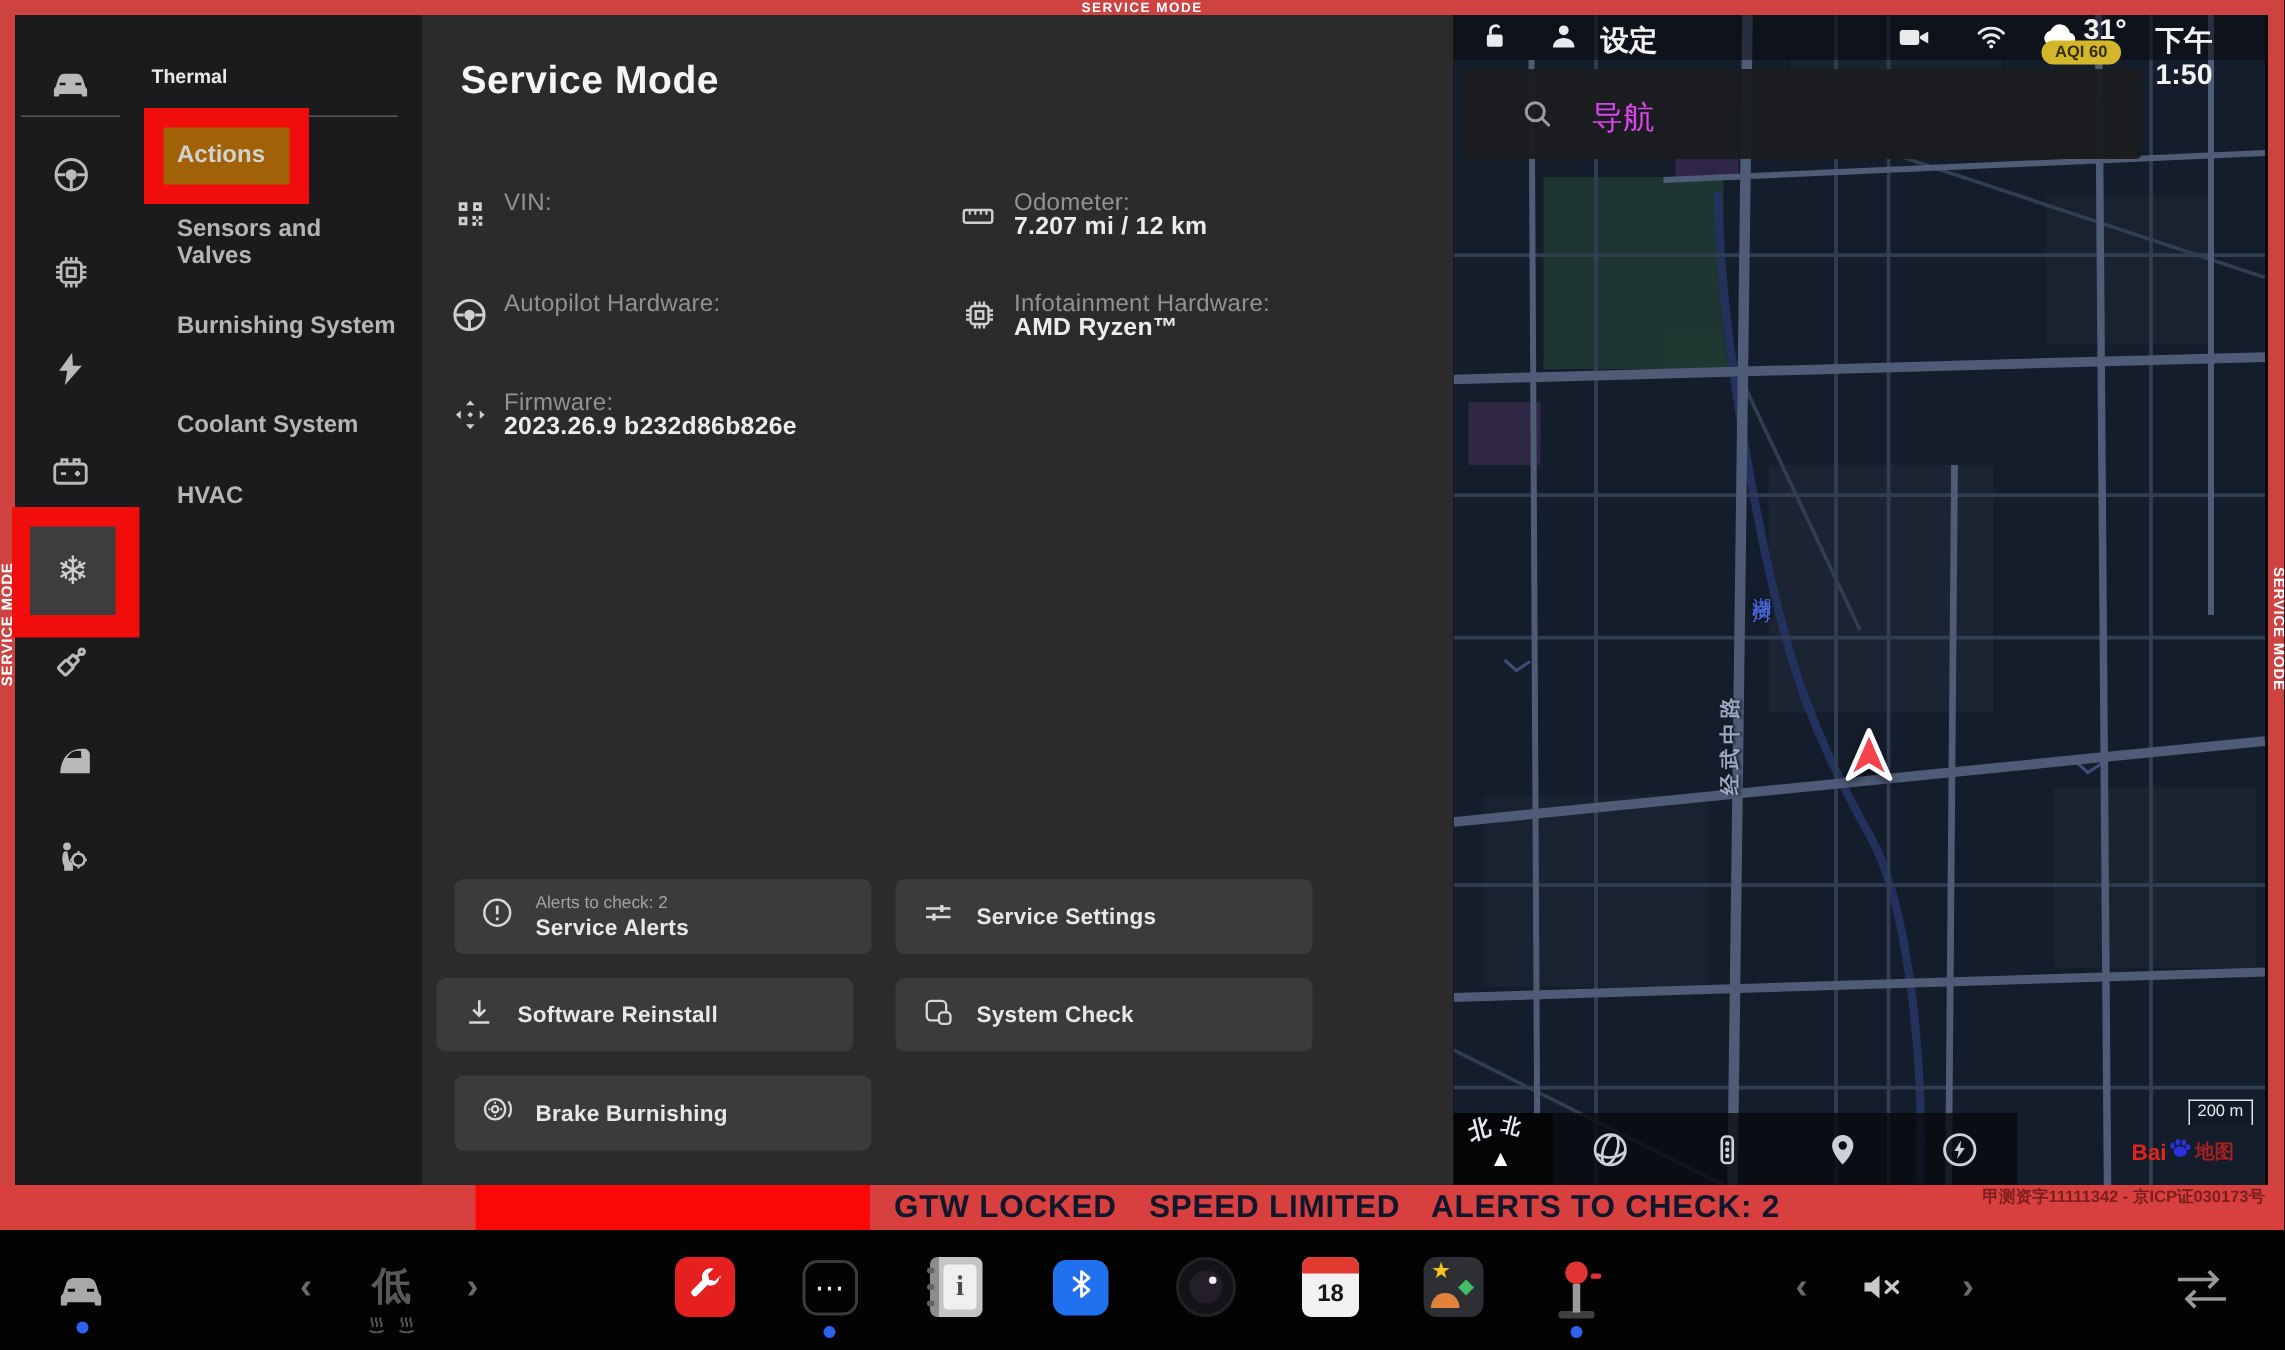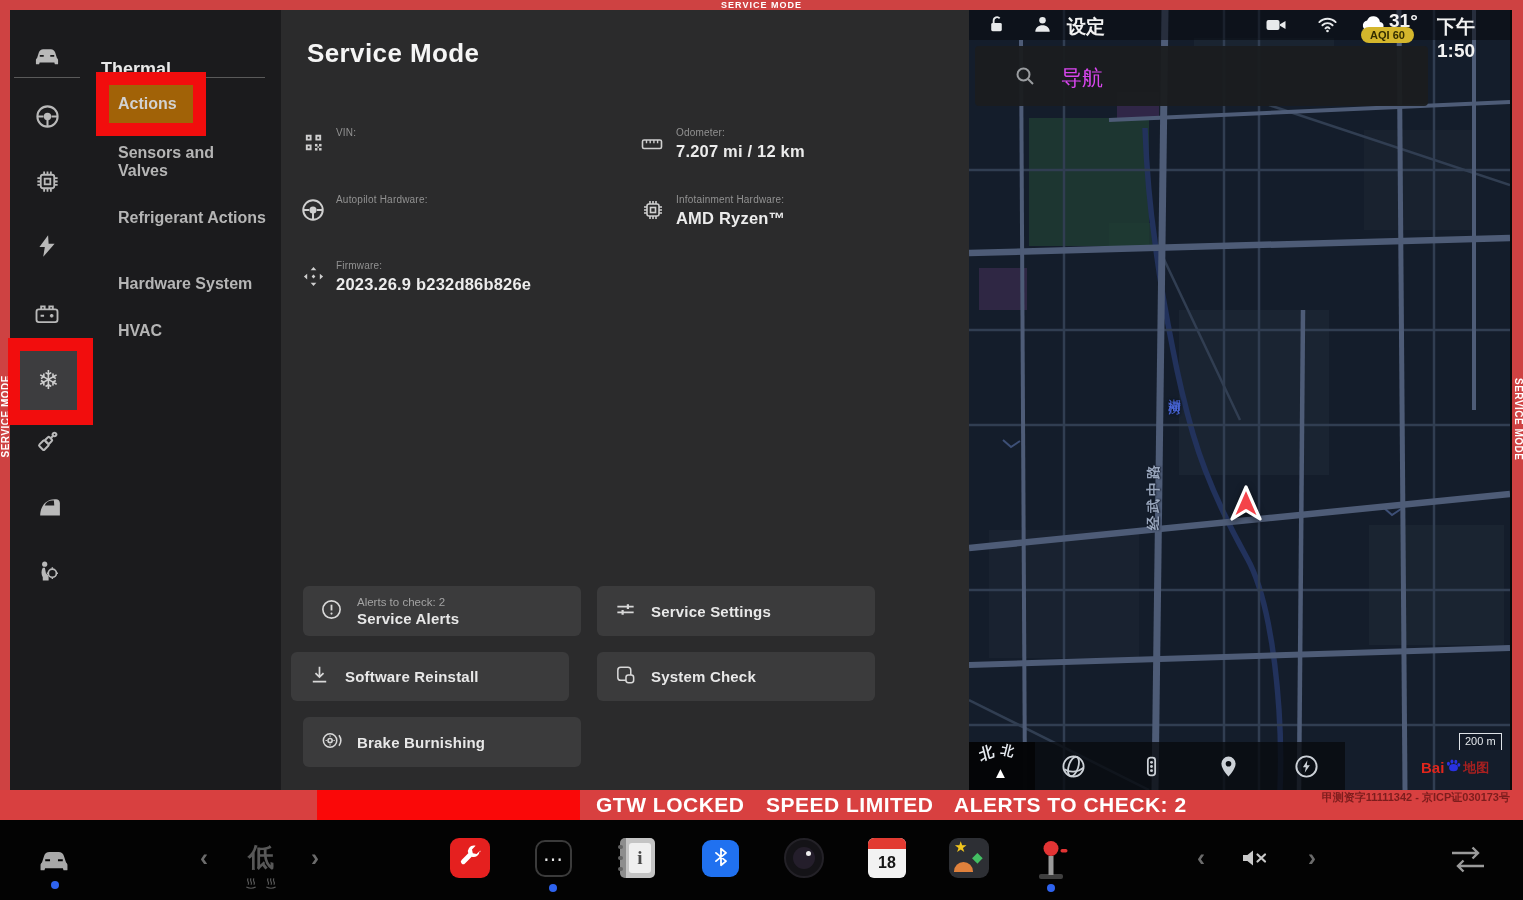--- a/index.html
+++ b/index.html
@@ -17,32 +17,32 @@
   .strip{background:var(--frame-red);color:#fff}
   .strip-left{left:0;top:10px;width:10px;height:780px}
   .strip-right{left:1512px;top:10px;width:11px;height:780px}
   .vtext{position:absolute;font-size:10px;font-weight:bold;letter-spacing:.5px;white-space:nowrap}
   .vtext-l{left:0;top:365px;writing-mode:vertical-rl;transform:rotate(180deg)}
   .vtext-r{left:1px;top:368px;writing-mode:vertical-rl}
   
   .sidebar{left:10px;top:10px;width:271px;height:780px;background:var(--side-bg)}
   .rail-item{position:absolute;left:0;width:74px;display:flex;justify-content:center;color:#b9b9b9}
   .divider{position:absolute;height:1px;background:#5a5a5a}
-  .menu-head{position:absolute;left:91px;top:49px;color:#e9e9e9;font-size:18px;font-weight:bold}
+  .menu-head{position:absolute;left:91px;top:33px;color:#e9e9e9;font-size:13px;font-weight:bold}
   .menu-item{position:absolute;left:108px;color:var(--item);font-size:16px;font-weight:bold;line-height:18px;width:150px;cursor:pointer}
   .redbox{position:absolute;background:var(--hi-red)}
   .redbox-inner{position:absolute;left:13px;top:13px;right:13px;bottom:13px;background:#a16207;display:flex;align-items:center}
   .snow-tile{position:absolute;left:12px;top:13px;width:57px;height:59px;background:#3d3d3f;display:flex;align-items:center;justify-content:center;color:#cfcfcf;font-size:26px}
   .exit-row{position:absolute;left:26px;top:725px;display:flex;align-items:center;gap:22px;color:#e23c3c;cursor:pointer}
   .exit-label{font-size:17px;font-weight:bold;letter-spacing:.3px}
   
   .main{left:281px;top:10px;width:688px;height:780px;background:var(--main-bg)}
   .main-title{position:absolute;left:26px;top:28px;color:#f5f5f5;font-size:26px;font-weight:bold;letter-spacing:.4px}
   .info-ico{position:absolute;color:#cfcfcf}
-  .info-label{position:absolute;color:var(--dim);font-size:10px;letter-spacing:.2px}
+  .info-label{position:absolute;color:var(--dim);font-size:16px;letter-spacing:.2px}
   .info-value{position:absolute;color:var(--ink);font-size:16.5px;font-weight:bold;letter-spacing:.2px}
   .btn{position:absolute;width:278px;background:var(--tile);border-radius:6px;display:flex;align-items:center;
        padding-left:17px;gap:14px;color:#e8e8e8;cursor:pointer}
   .btn .lab{font-size:15px;font-weight:bold;letter-spacing:.2px}
   .btn .sub{font-size:11.5px;font-weight:normal;color:#a3a3a3;margin-bottom:2px}
   .btn svg{flex:0 0 auto;color:#d8d8d8}
   
   .map{left:969px;top:10px;width:541px;height:780px;background:var(--map-bg);overflow:hidden}
   .map svg.canvas{position:absolute;left:0;top:0}
   .river-label{position:absolute;left:196px;top:378px;writing-mode:vertical-rl;color:#4a67da;font-size:13px;letter-spacing:2px;text-shadow:0 0 3px #0b1220}
@@ -62,21 +62,21 @@
   .compass .tri{position:absolute;left:24px;top:22px;font-size:15px;color:#fff}
   .mc-ico{flex:1;display:flex;justify-content:center;color:#ccd1d7}
   .scale{position:absolute;left:490px;top:723px;color:#e3e6ea;font-size:11px;padding:1px 5px 3px;
      border-top:1.5px solid #dfe3e8;border-left:1.5px solid #dfe3e8;border-right:1.5px solid #dfe3e8;background:rgba(15,20,28,.35)}
   .baidu{position:absolute;left:452px;top:747px;display:flex;align-items:center;font-weight:bold}
   .baidu .bai{color:#e0261c;font-size:15px}
   .baidu .du{color:#a62020;font-size:13px}
   
   .alert-bar{left:0;top:790px;width:1523px;height:30px;background:var(--alert-red)}
   .alert-seg{position:absolute;left:317px;top:0;width:263px;height:30px;background:var(--bright-red)}
-  .alert-text{position:absolute;top:3px;color:#ffffff;font-size:21px;font-weight:bold;letter-spacing:.5px;white-space:nowrap}
+  .alert-text{position:absolute;top:3px;color:#0f172a;font-size:21px;font-weight:bold;letter-spacing:.5px;white-space:nowrap}
   .attrib{position:absolute;left:1150px;top:790px;width:360px;text-align:right;font-size:11px;color:#7d1d1d;font-weight:bold}
   
   .taskbar{left:0;top:820px;width:1523px;height:80px;background:#030303}
   .tb{position:absolute;display:flex;align-items:center;justify-content:center}
   .dot{position:absolute;width:8px;height:8px;border-radius:50%;background:var(--blue-dot)}
   .chev{color:#6b6b6b;font-size:24px;font-weight:bold;line-height:1;cursor:pointer}
   .temp-cn{color:#585858;font-size:26px;font-weight:bold}
   .defrost{color:#585858}
   .tile{position:absolute;border-radius:9px;cursor:pointer}
   .wrench-tile{left:450px;top:18px;width:40px;height:40px;background:#e5201f;display:flex;align-items:center;justify-content:center}
@@ -203,22 +203,22 @@
     <div class="menu-head">Thermal</div>
     <div class="divider" style="left:86px;top:67px;width:169px"></div>
 
     <div class="redbox" style="left:86px;top:62px;width:110px;height:64px">
       <div class="redbox-inner">
         <span class="menu-item" style="position:static;color:#d2d2d2;padding-left:9px">Actions</span>
       </div>
     </div>
 
     <div class="menu-item" style="top:134px">Sensors and Valves</div>
-    <div class="menu-item" style="top:199px">Refrigerant Actions</div>
-    <div class="menu-item" style="top:265px">Hardware System</div>
+    <div class="menu-item" style="top:199px">Burnishing System</div>
+    <div class="menu-item" style="top:265px">Coolant System</div>
     <div class="menu-item" style="top:312px">HVAC</div>
 
   </div>
 
   <div class="abs main">
     <div class="main-title">Service Mode</div>
 
     <span class="info-ico" style="left:21px;top:121px">
       <svg width="23" height="23" viewBox="0 0 24 24" fill="currentColor">
           <path fill-rule="evenodd" d="M4 4h6v6H4zM6 6v2h2V6zM14 4h6v6h-6zM16 6v2h2V6zM4 14h6v6H4zM6 16v2h2v-2z"></path>

